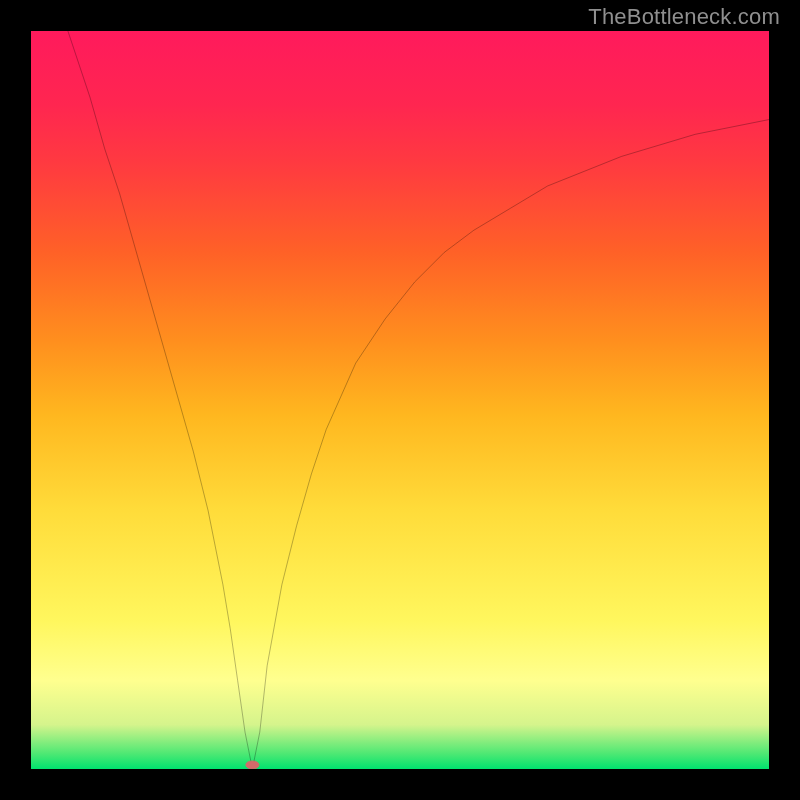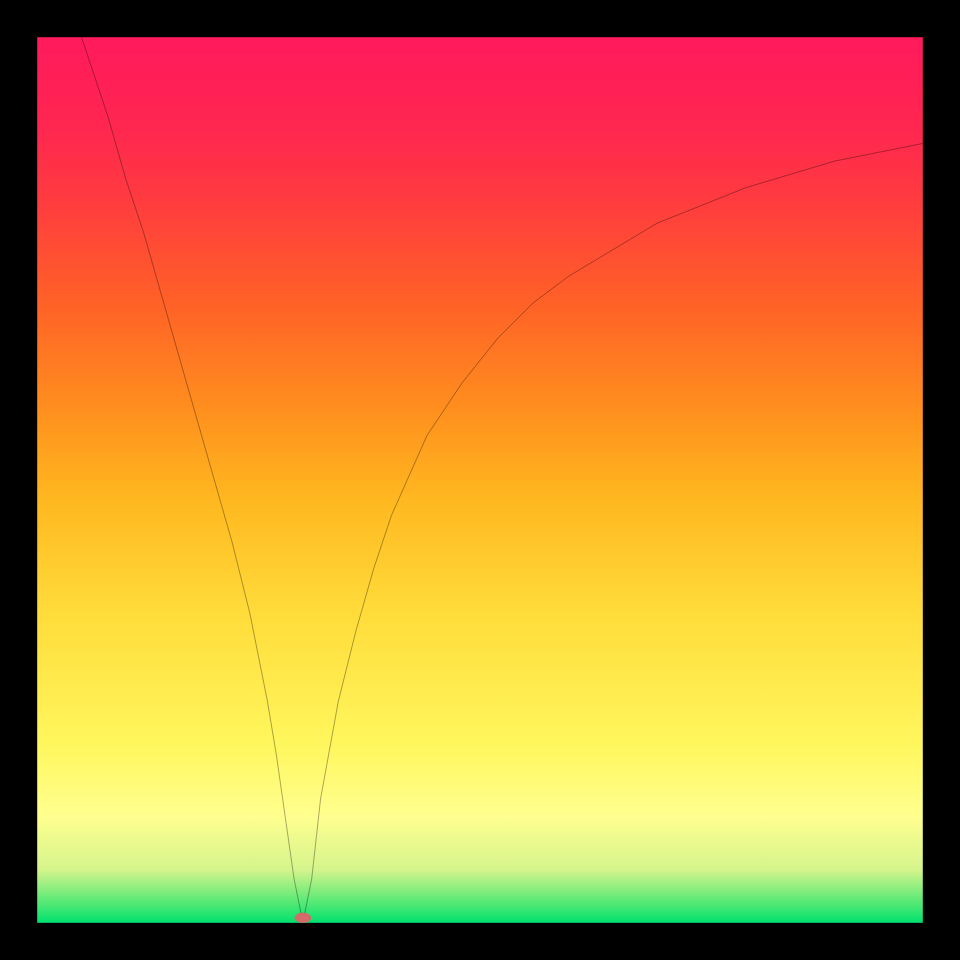--- a/index.html
+++ b/index.html
@@ -59,13 +59,14 @@
 </head>
 <body>
 
 <div class="frame">
   <div class="plot">
     <svg viewBox="0 0 100 100" preserveAspectRatio="none">
       <path d="M5.00 0.00 L8.00 9.00 L10.00 16.00 L12.00 22.00 L14.00 29.00 L16.00 36.00 L18.00 43.00 L20.00 50.00 L22.00 57.00 L24.00 65.00 L26.00 75.00 L27.00 81.00 L28.00 88.00 L29.00 95.00 L30.00 100.00 L31.00 95.00 L32.00 86.00 L34.00 75.00 L36.00 67.00 L38.00 60.00 L40.00 54.00 L44.00 45.00 L48.00 39.00 L52.00 34.00 L56.00 30.00 L60.00 27.00 L65.00 24.00 L70.00 21.00 L75.00 19.00 L80.00 17.00 L85.00 15.50 L90.00 14.00 L95.00 13.00 L100.00 12.00" id="curve-path" fill="none" stroke="#000000" stroke-width="0.28" vector-effect="non-scaling-stroke" stroke-linecap="round" stroke-linejoin="round"></path>
       <ellipse id="marker-dot" cx="30.00" cy="99.45" rx="0.9" ry="0.55" fill="#d46a6a" stroke="#d46a6a" stroke-width="0.1"></ellipse>
     </svg>
   </div>
+  <div class="watermark">TheBottleneck.com</div>
 </div>
 
 </body></html>

